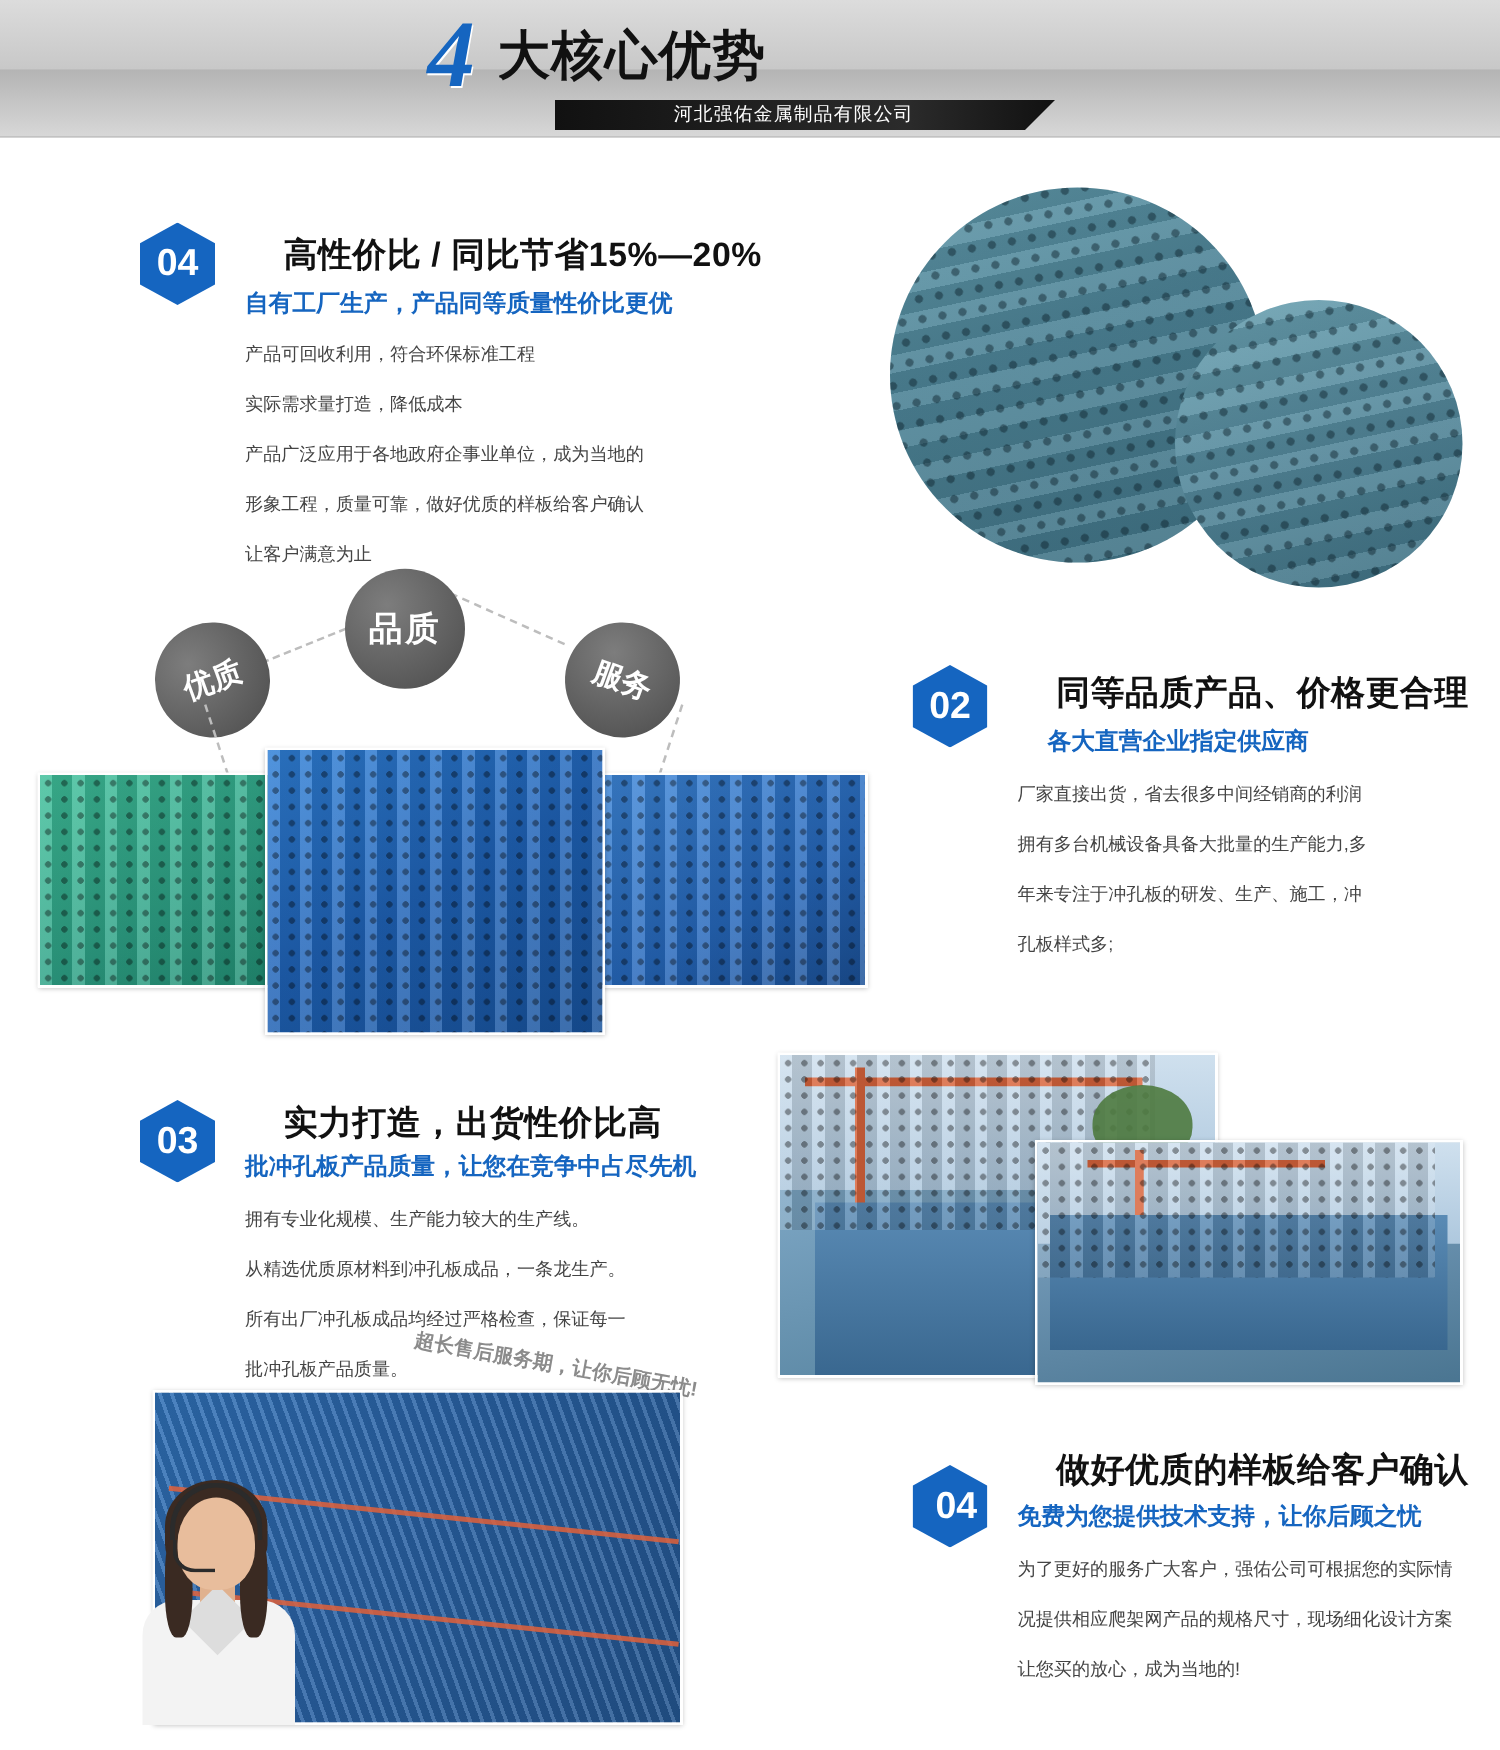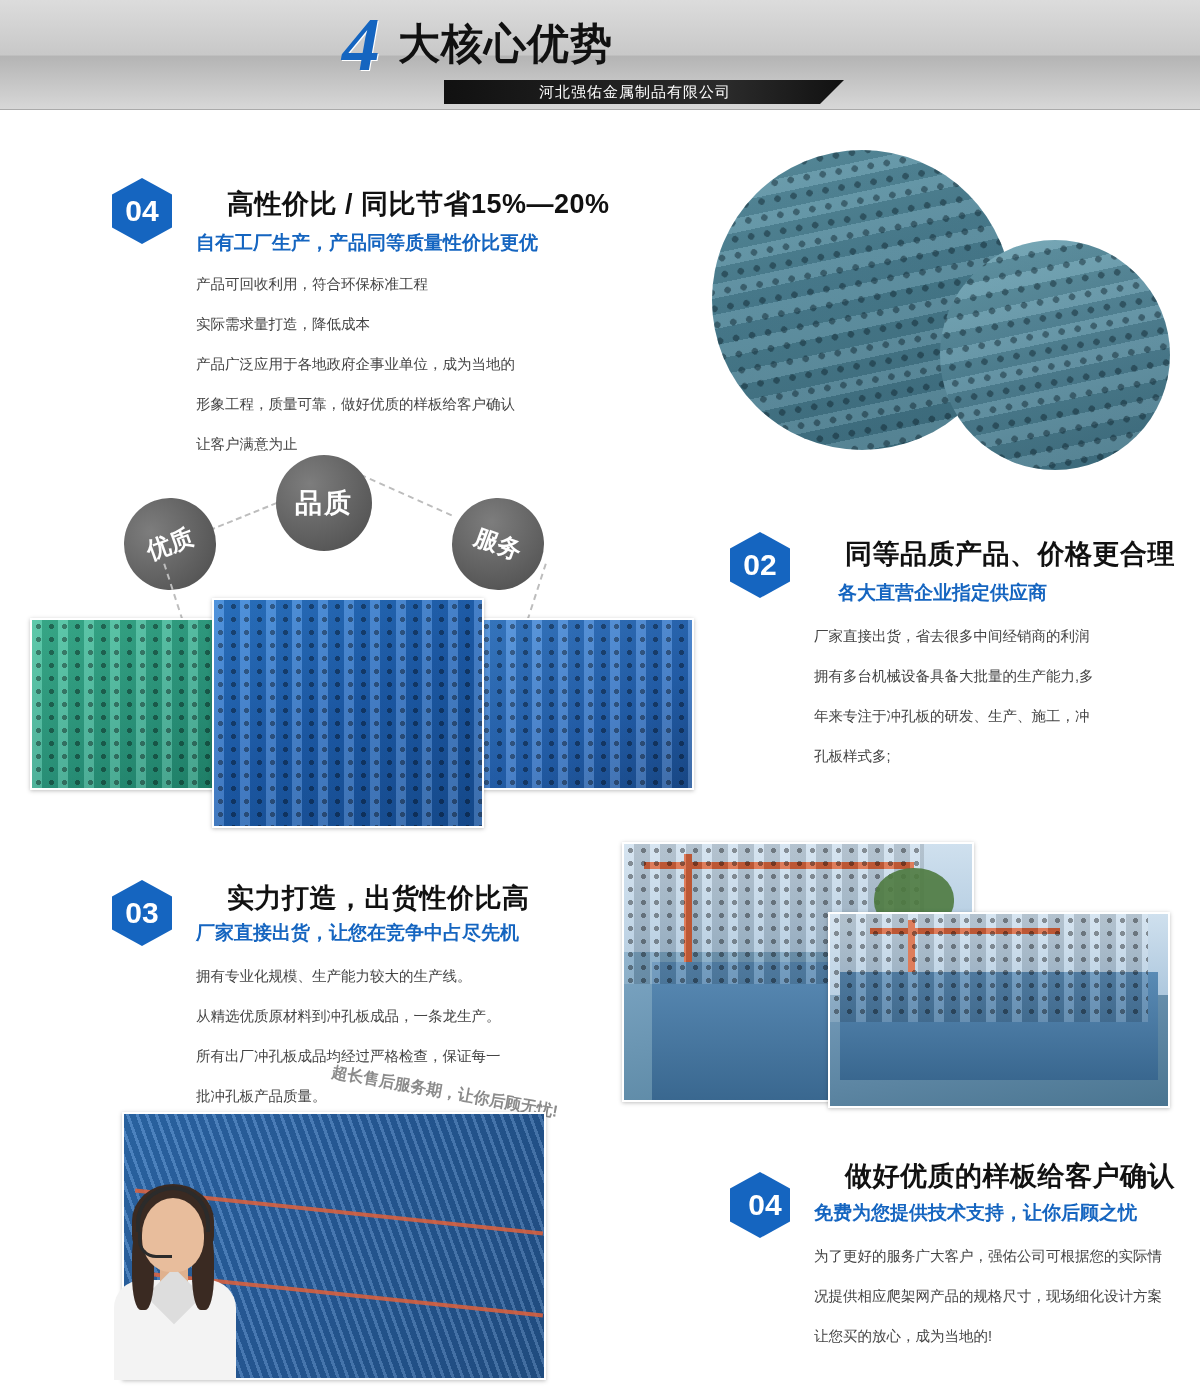--- a/index.html
+++ b/index.html
@@ -311,21 +311,21 @@
 <div class="hexnum" style="left:730px; top:532px;">02</div>
 <div class="title-main" style="left:814px; top:536px;">同等品质产品、价格更合理</div>
 <div class="title-sub" style="left:814px; top:580px;margin-left:24px;">各大直营企业指定供应商</div>
 <div class="body-text" style="left:814px; top:616px; width:380px; white-space:pre-line;">厂家直接出货，省去很多中间经销商的利润
 拥有多台机械设备具备大批量的生产能力,多
 年来专注于冲孔板的研发、生产、施工，冲
 孔板样式多;</div>
 
 <div class="hexnum" style="left:112px; top:880px;">03</div>
 <div class="title-main" style="left:196px; top:880px;">实力打造，出货性价比高</div>
-<div class="title-sub" style="left:196px; top:920px;">厂家直接出货，让您在竞争中占尽先机</div>
+<div class="title-sub" style="left:196px; top:920px;">批冲孔板产品质量，让您在竞争中占尽先机</div>
 <div class="body-text" style="left:196px; top:956px; width:400px; white-space:pre-line;">拥有专业化规模、生产能力较大的生产线。
 从精选优质原材料到冲孔板成品，一条龙生产。
 所有出厂冲孔板成品均经过严格检查，保证每一
 批冲孔板产品质量。</div>
 
 <div class="photo ph-site-1">
   <div class="sky"></div>
   <div class="crane" style="left:60px; top:10px; width:8px; height:170px;"></div>
   <div class="crane" style="left:20px; top:18px; width:270px; height:7px;"></div>
   <div class="bldg" style="left:28px; top:118px; width:300px; height:140px;"></div>

